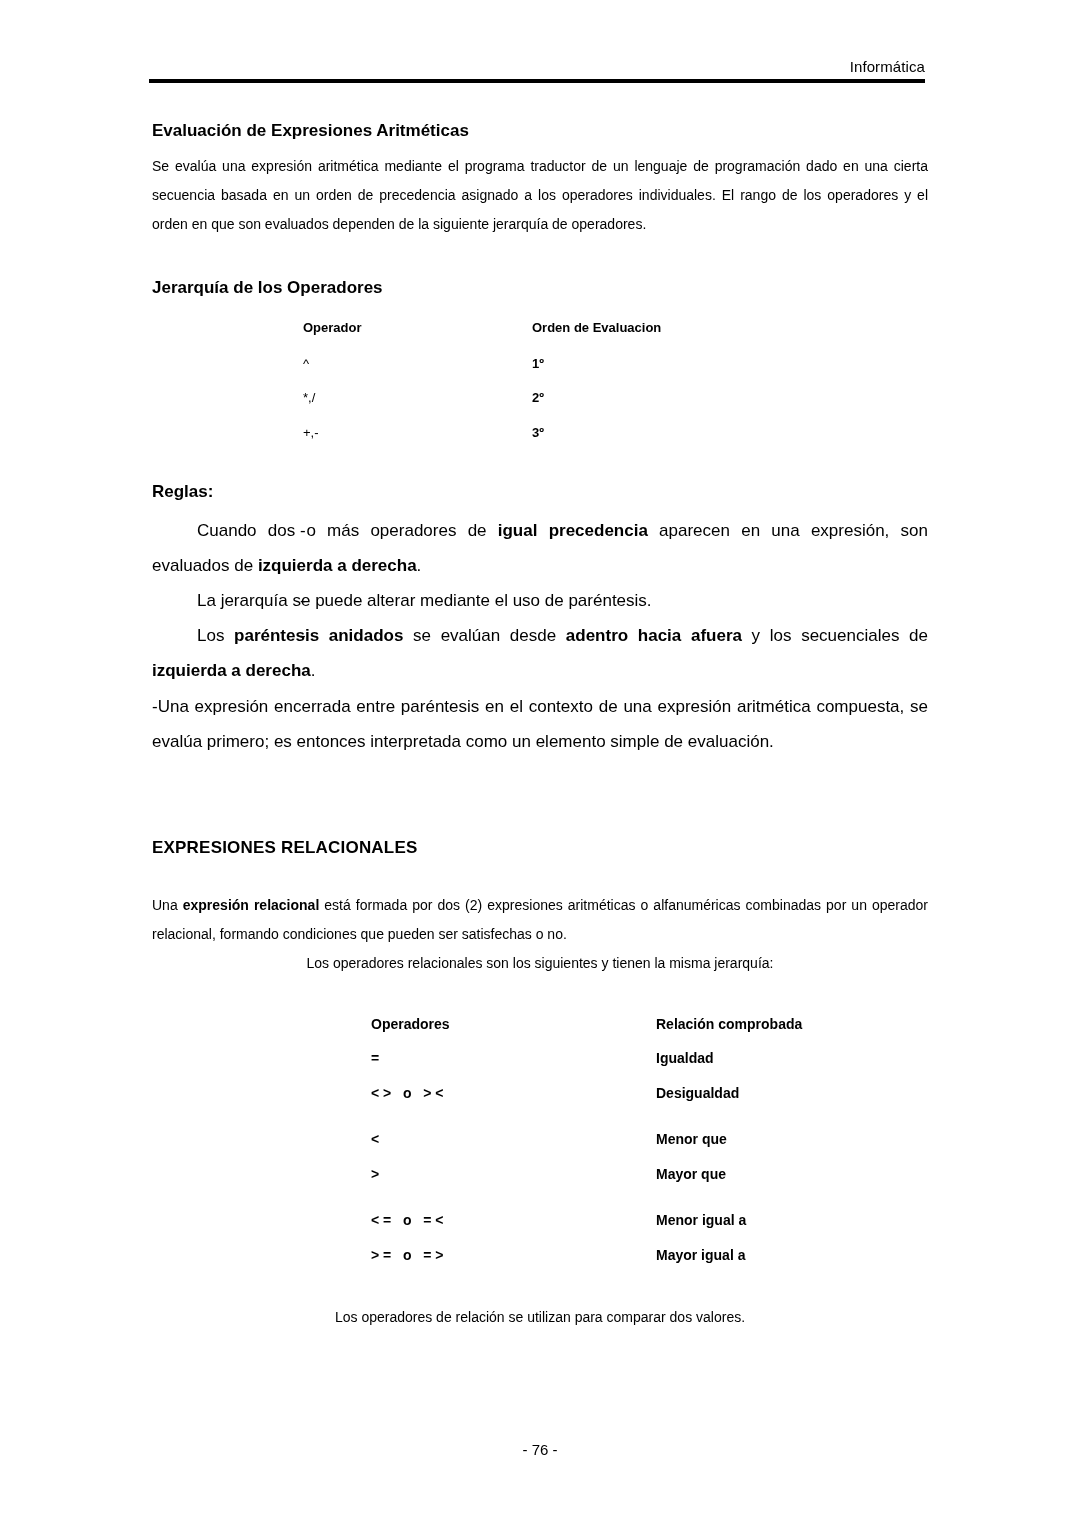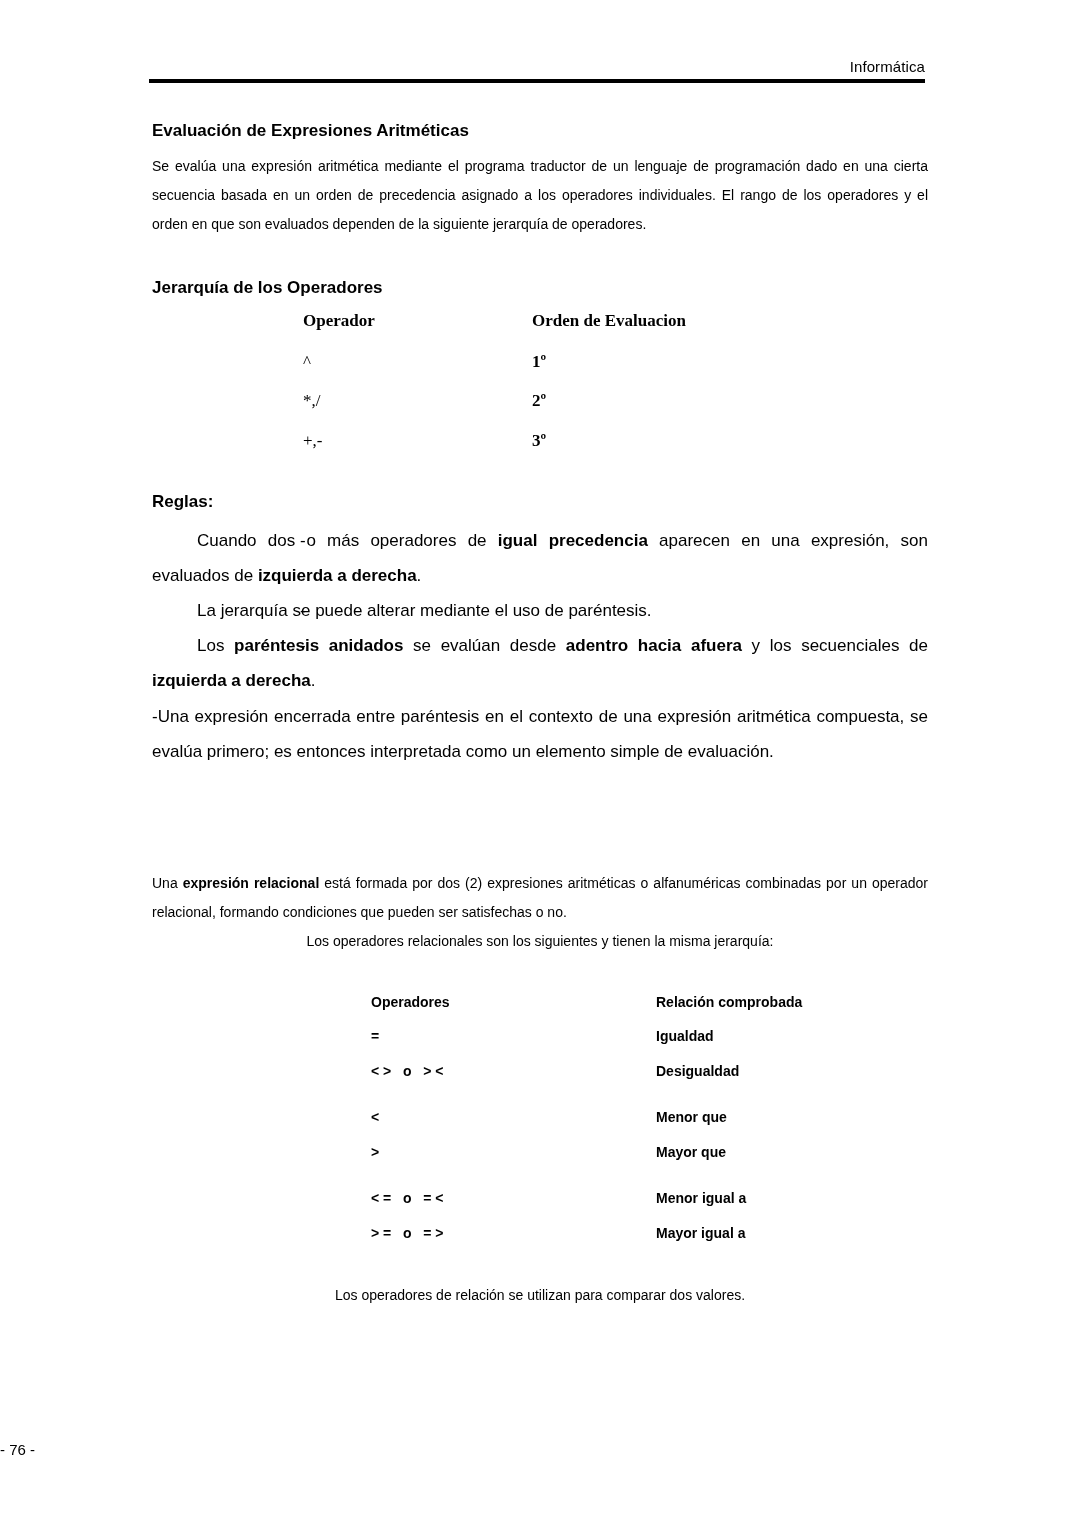--- a/index.html
+++ b/index.html
@@ -68,25 +68,24 @@
     text-justify: inter-word;
   }
   p.para.nojust { text-align: center; }
 
   .spacer-sm { height: 22px; }
   .spacer-md { height: 38px; }
   .spacer-xl { height: 78px; }
 
   
   .op-table {
-    margin-top: 10px;
+    margin-top: 20px;
     border-collapse: collapse;
     width: 100%;
-    font-size: 17px;
-    font-family: Liberation Serif, serif;
+    font-size: 13px;
   }
   .op-table td {
     padding: 0 0 18px 0;
     vertical-align: top;
     line-height: 1.25;
   }
   .op-table td.c1 {
     width: 229px;
     padding-left: 151px;
   }
@@ -123,20 +122,21 @@
   }
   .rel-table td.c1 { width: 285px; }
   .rel-table tr.gap td { padding-top: 12px; }
 
   
   .footer {
     position: absolute;
     left: 0;
     top: 1441px;
     width: 1080px;
+    text-align: center;
     font-size: 15px;
   }
 </style>
 </head>
 <body>
 
 <div class="page">
 
   <div class="header">
     <div class="header-title">Informática</div>
@@ -184,20 +184,21 @@
     </p>
     <p class="rule-line">
       <span class="rule-dash">-</span><span><span>Los </span><span style="font-weight: bold;">paréntesis anidados</span><span> se evalúan desde </span><span style="font-weight: bold;">adentro hacia afuera</span><span> y los secuenciales de </span><span style="font-weight: bold;">izquierda a derecha</span><span>.</span></span>
     </p>
     <p class="rule-line">
       <span style="display:inline-block;width:0;text-indent:148px;"></span><span>-Una expresión encerrada entre paréntesis en el contexto de una expresión aritmética compuesta, se evalúa primero; es entonces interpretada como un elemento simple de evaluación.</span>
     </p>
 
     <div class="spacer-xl"></div>
 
+    <h2 class="section-heading caps">EXPRESIONES RELACIONALES</h2>
 
     <div class="spacer-sm"></div>
 
     <p class="para"><span>Una </span><span style="font-weight: bold;">expresión relacional</span><span> está formada por dos (2) expresiones aritméticas o alfanuméricas combinadas por un operador relacional, formando condiciones que pueden ser satisfechas o no.</span></p>
     <p class="para nojust">Los operadores relacionales son los siguientes y tienen la misma jerarquía:</p>
 
     <div class="spacer-md"></div>
 
     <table class="rel-table">
       <tbody>

